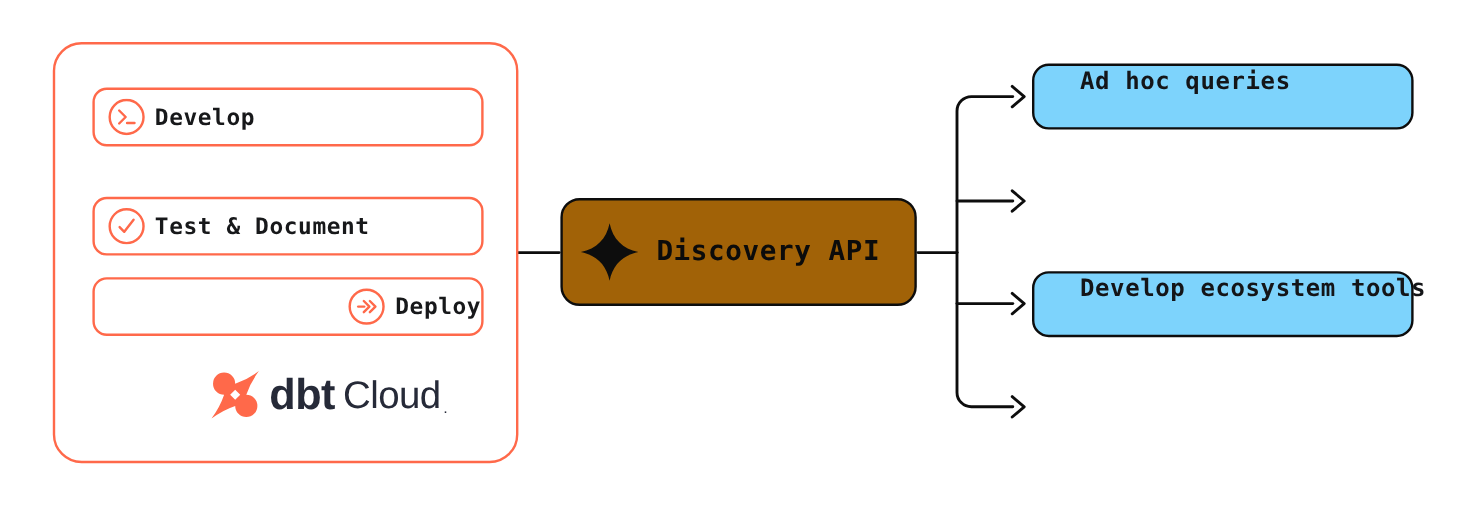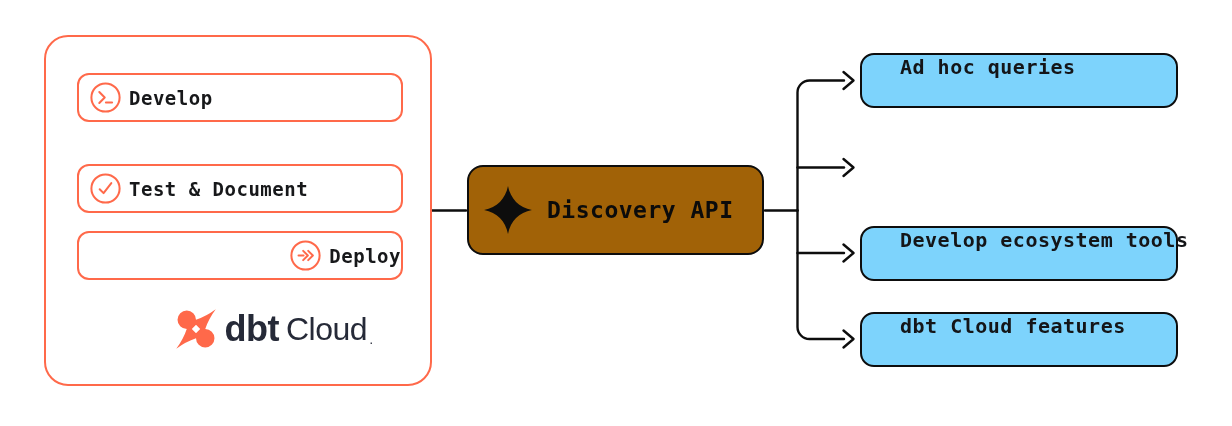--- a/index.html
+++ b/index.html
@@ -125,17 +125,14 @@
     </svg>
     <span class="api-label">Discovery API</span>
   </div>
 
   <div class="consumer-box" style="top:53px;">
     <span class="consumer-label">Ad hoc queries</span>
   </div>
   <div class="consumer-box" style="top:225.5px;">
     <span class="consumer-label">Develop ecosystem tools</span>
   </div>
-  <div class="consumer-box" style="top:311.5px;">
-    <span class="consumer-label">dbt Cloud features</span>
-  </div>
 
 </div>
 
 </body></html>

